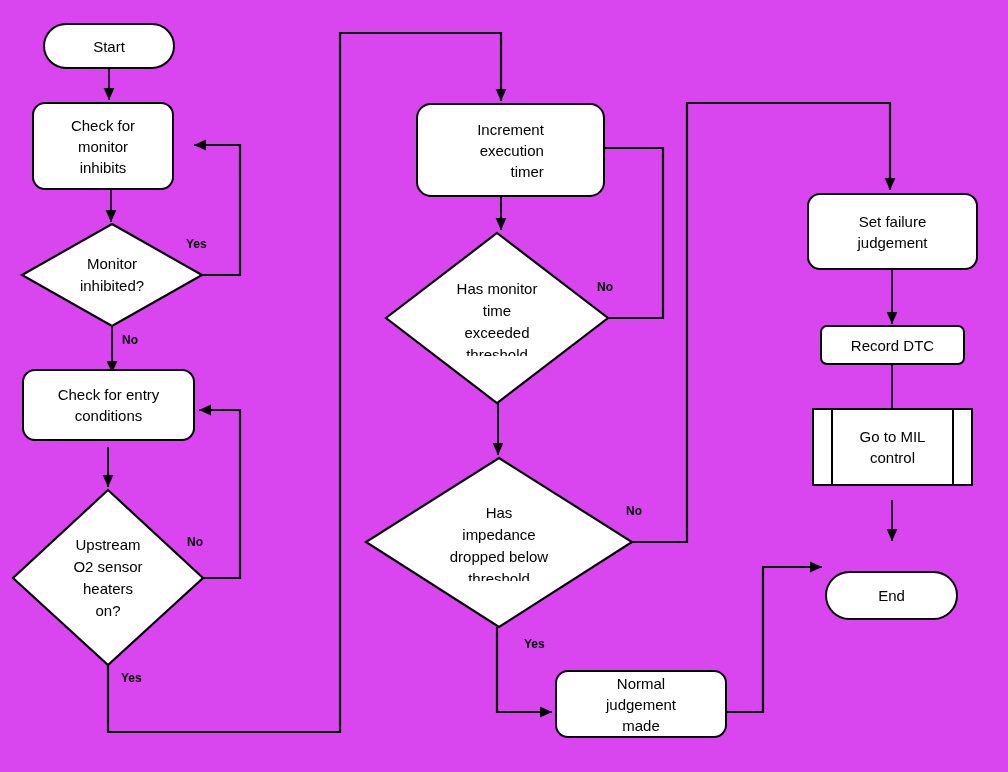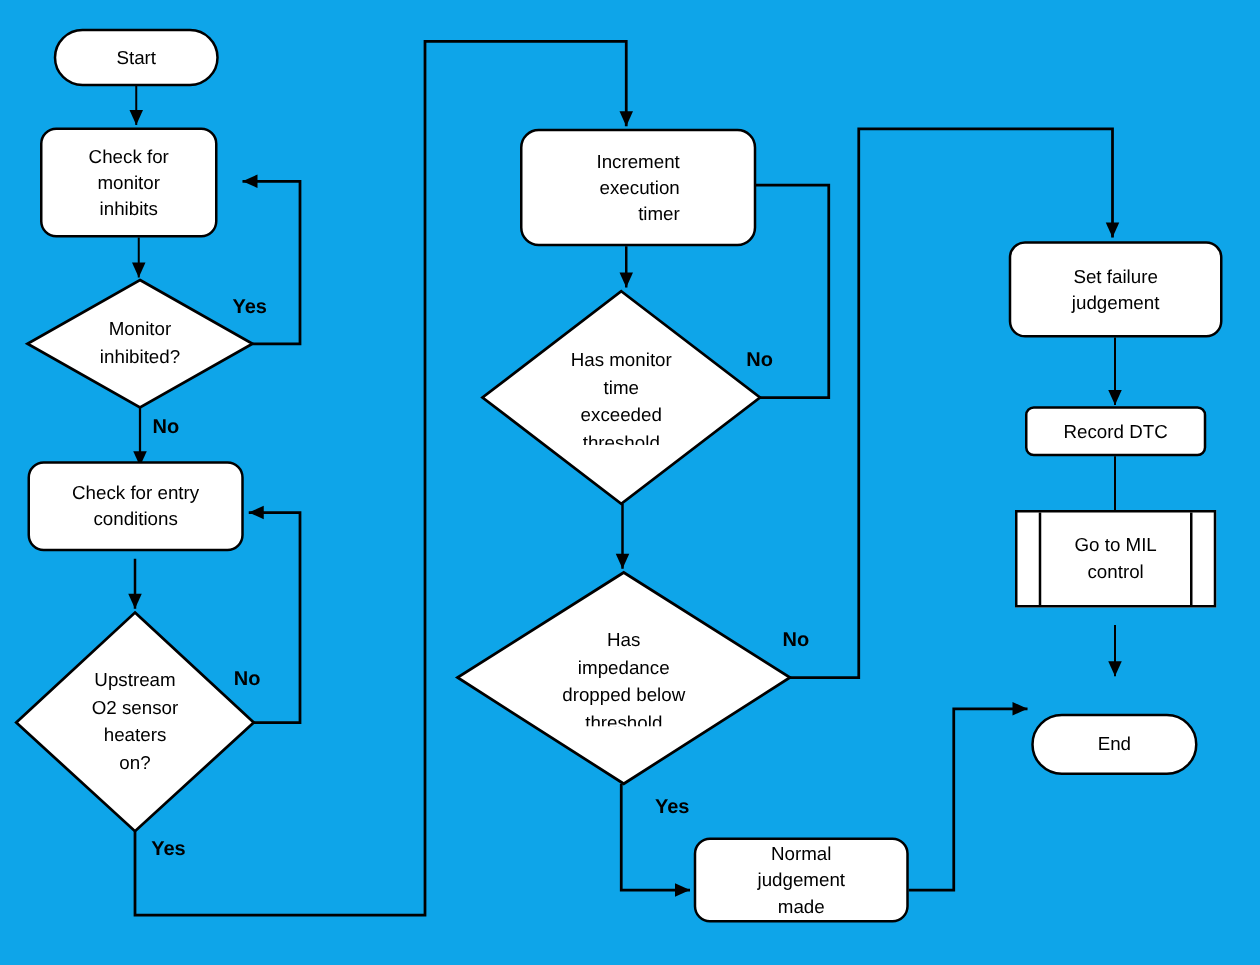--- a/index.html
+++ b/index.html
@@ -4,21 +4,21 @@
 <style>
   html, body {
     margin: 0;
     padding: 0;
     background: #ffffff;
   }
   .stage {
     position: relative;
     width: 1008px;
     height: 772px;
-    background: #0ea5e9;
+    background: #d946ef;
     font-family: "Liberation Sans", "DejaVu Sans", sans-serif;
     color: #000000;
     overflow: hidden;
   }
   .stage svg.wires {
     position: absolute;
     left: 0;
     top: 0;
   }
   .node {
@@ -49,21 +49,21 @@
   .diamond-label.centered {
     display: flex;
     align-items: center;
     justify-content: center;
   }
   .diamond-label.clipped {
     overflow: hidden;
   }
   .edge-label {
     position: absolute;
-    font-size: 16px;
+    font-size: 12px;
     font-weight: bold;
     white-space: nowrap;
     color: #000000;
   }
   .pp-bar {
     position: absolute;
     top: 0;
     bottom: 0;
     width: 2px;
     background: #000000;

